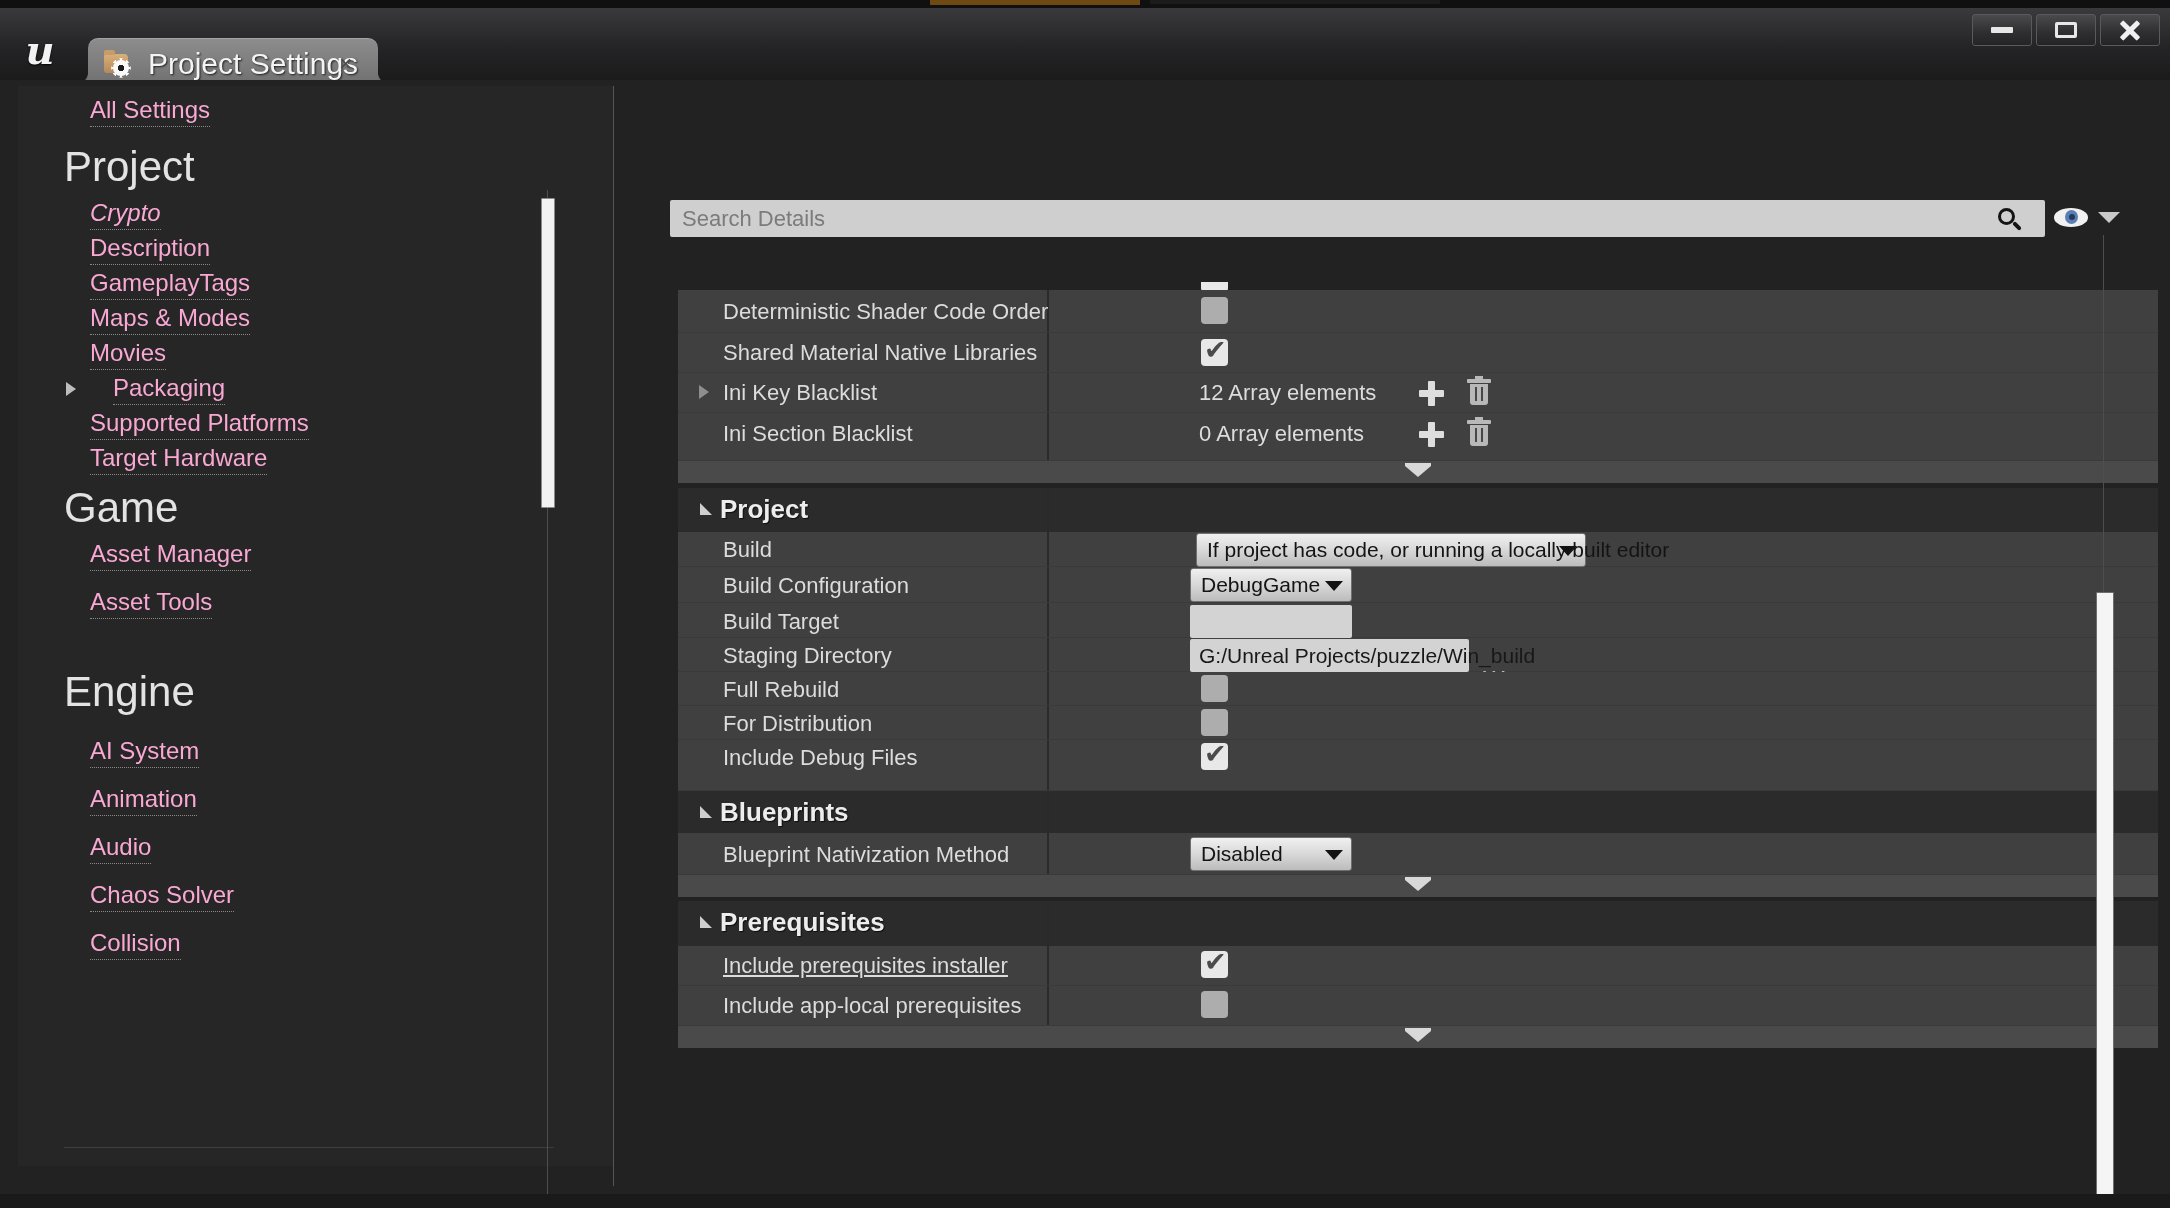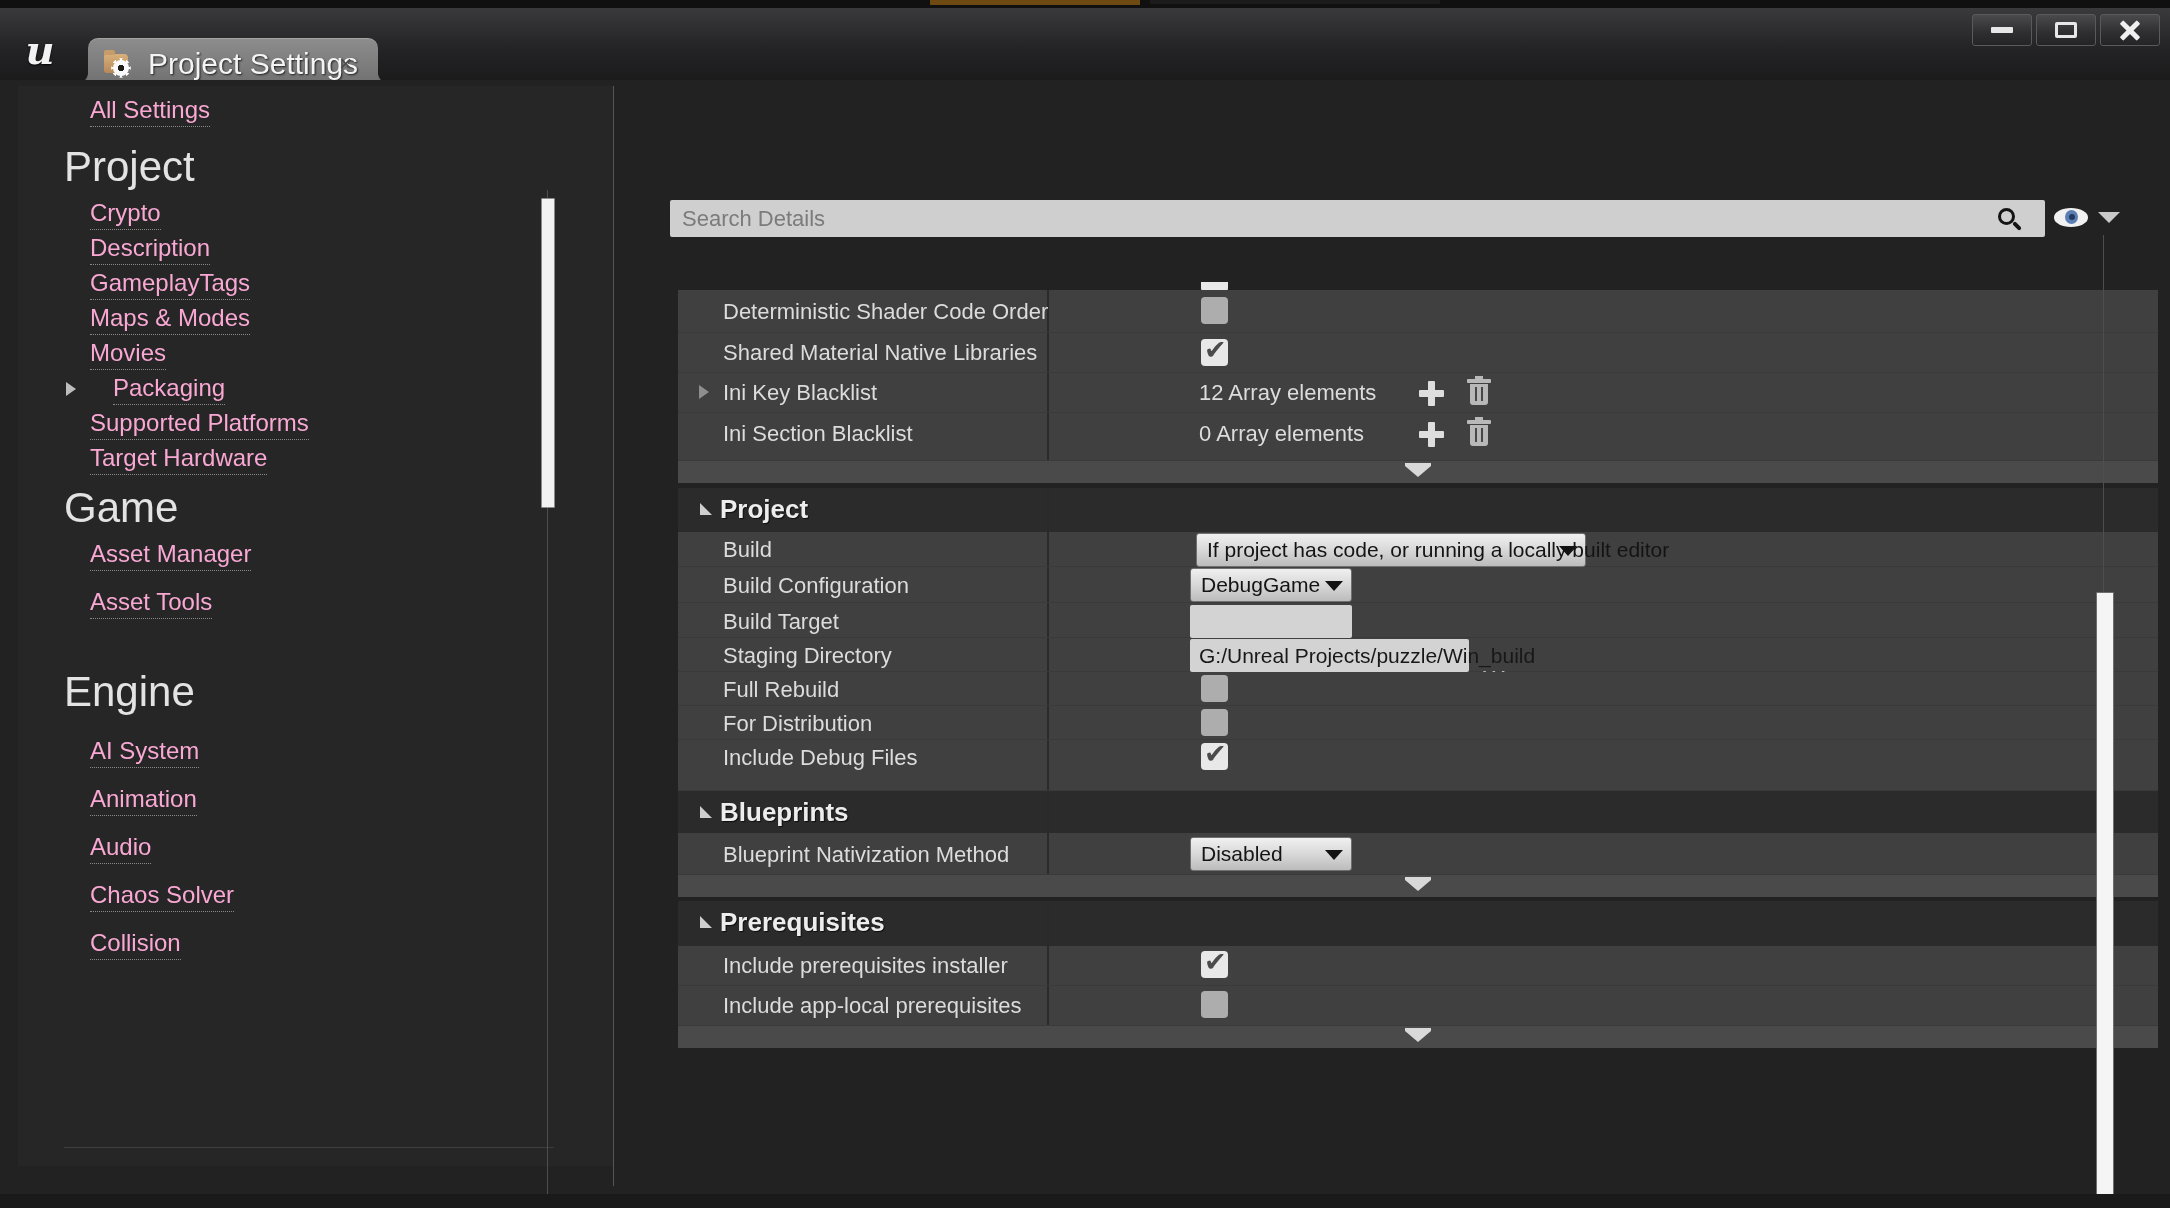--- a/index.html
+++ b/index.html
@@ -386,21 +386,21 @@
     </div>
   </div>
 
   <div class="body-area">
     <div class="outer-frame">
 
       <div class="sidebar">
         <div class="nav-link" style="top:10px;">All Settings</div>
 
         <div class="nav-header" style="top:57px;">Project</div>
-        <div class="nav-link" style="top:113px;">Crypto</div>
+        <div class="nav-link" style="top:113px;font-style:italic;">Crypto</div>
         <div class="nav-link" style="top:148px;">Description</div>
         <div class="nav-link" style="top:183px;">GameplayTags</div>
         <div class="nav-link" style="top:218px;">Maps &amp; Modes</div>
         <div class="nav-link" style="top:253px;">Movies</div>
         <div class="nav-arrow" style="left:48px; top:296px;"></div>
         <div class="nav-link" style="top:288px;margin-left:23px;">Packaging</div>
         <div class="nav-link" style="top:323px;">Supported Platforms</div>
         <div class="nav-link" style="top:358px;">Target Hardware</div>
 
         <div class="nav-header" style="top:398px;">Game</div>
@@ -561,21 +561,21 @@
           </div>
 
           <div class="psection" style="top:611px; height:45px;">
             <div class="colline"></div>
             <div class="caret"></div>
             <div class="stitle">Prerequisites</div>
           </div>
 
           <div class="prow" style="top:656px; height:40px;">
             <div class="colline"></div>
-            <div class="plabel" style="top:7px;">Include prerequisites installer</div>
+            <div class="plabel" style="top:7px;text-decoration:underline;">Include prerequisites installer</div>
             <div class="checkbox on" style="left:523px; top:5px;"></div>
           </div>
 
           <div class="prow" style="top:696px; height:40px;">
             <div class="colline"></div>
             <div class="plabel" style="top:7px;">Include app-local prerequisites</div>
             <div class="checkbox" style="left:523px; top:5px;"></div>
           </div>
 
           <div class="expander-bar" style="top:736px;">

